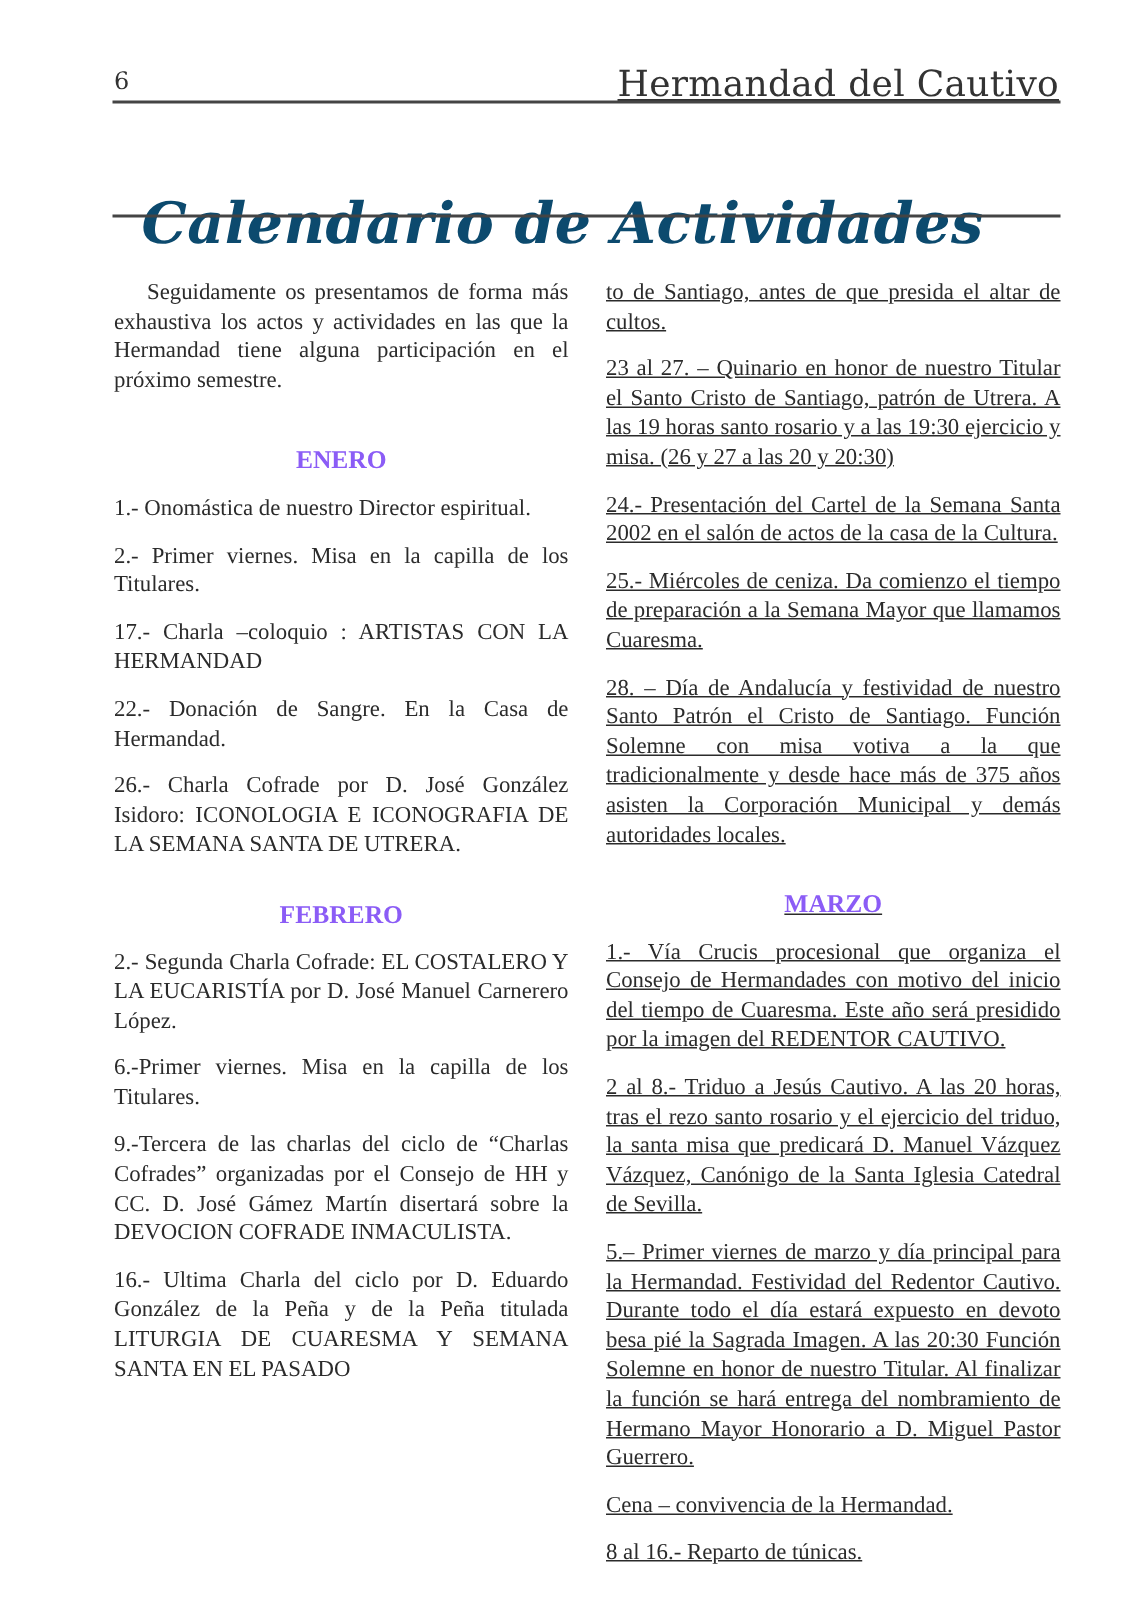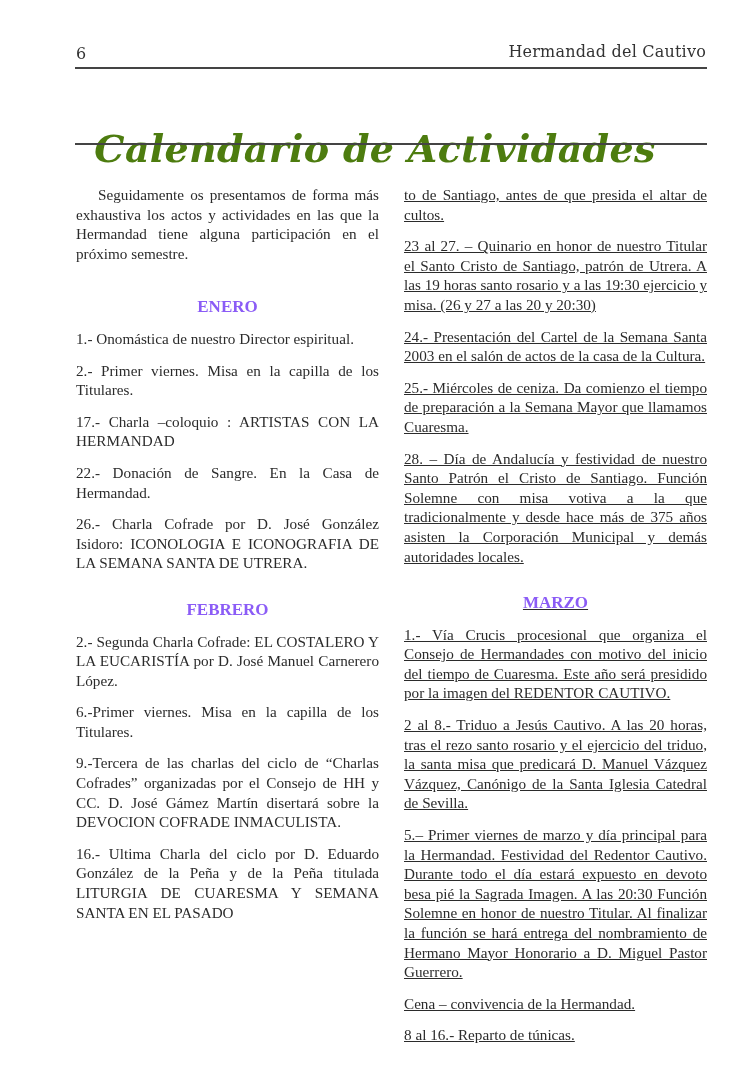--- a/index.html
+++ b/index.html
@@ -1,21 +1,21 @@
 <!DOCTYPE html>
 <html><head>
   <meta charset="utf-8">
   <style>
     html, body { margin: 0; padding: 0; background: #ffffff; }
     body { width: 750px; height: 1070px; position: relative; overflow: hidden;
            font-family: "Liberation Serif", "DejaVu Serif", serif; color: #2a2a2a; }
     .page-number { position: absolute; left: 76px; top: 44px; font-size: 16px; font-family: "DejaVu Serif", serif; color: #333; }
-    .running-head { position: absolute; right: 44px; top: 42px; font-size: 16px; font-family: "DejaVu Serif", serif; color: #333; letter-spacing: 0.2px; }
+    .running-head { position: absolute; right: 44px; top: 42px; font-size: 24px; font-family: "DejaVu Serif", serif; color: #333; letter-spacing: 0.2px; text-decoration: underline; }
     .head-rule { position: absolute; left: 75px; right: 43px; top: 67px; height: 0; border-top: 2px solid #444; }
-    .title { position: absolute; left: 0; width: 750px; top: 101px; text-align: center; font-family: "DejaVu Serif", serif; font-style: italic; font-size: 38px; color: #4d7c0f; letter-spacing: 0.3px; }
+    .title { position: absolute; left: 0; width: 750px; top: 101px; text-align: center; font-family: "DejaVu Serif", serif; font-style: italic; font-size: 38px; color: #0c4a6e; letter-spacing: 0.3px; }
     .title-rule { position: absolute; left: 75px; right: 43px; top: 143px; border-top: 2px solid #444; }
     .col { position: absolute; top: 173px; font-size: 15.2px; line-height: 19.6px; text-align: justify; color: #2b2b2b; }
     .col-left { left: 76px; width: 303px; }
     .col-right { left: 404px; width: 303px; text-decoration: underline; }
     .col p { margin: 12px 0 7px 0; }
     .col p.intro { text-indent: 22px; }
     .month { font-weight: bold; text-align: center; font-size: 17px; margin: 0 0 7px 0; color: #8b5cf6; }
     .month-enero { margin-top: 34px; }
     .month-febrero { margin-top: 27px; }
     .month-marzo { margin-top: 27px; text-align: center; }
@@ -43,21 +43,21 @@
   <div class="month month-febrero">FEBRERO</div>
   <p>2.- Segunda Charla Cofrade: EL COSTALERO Y LA EUCARISTÍA por D. José Manuel Carnerero López.</p>
   <p>6.-Primer viernes. Misa en la capilla de los Titulares.</p>
   <p>9.-Tercera de las charlas del ciclo de “Charlas Cofrades” organizadas por el Consejo de HH y CC. D. José Gámez Martín disertará sobre la DEVOCION COFRADE INMACULISTA.</p>
   <p>16.- Ultima Charla del ciclo por D. Eduardo González de la Peña y de la Peña titulada LITURGIA DE CUARESMA Y SEMANA SANTA EN EL PASADO</p>
 </div>
 
 <div class="col col-right">
   <p>to de Santiago, antes de que presida el altar de cultos.</p>
   <p>23 al 27. – Quinario en honor de nuestro Titular el Santo Cristo de Santiago, patrón de Utrera. A las 19 horas santo rosario y a las 19:30 ejercicio y misa. (26 y 27 a las 20 y 20:30)</p>
-  <p>24.- Presentación del Cartel de la Semana Santa 2003 en el salón de actos de la casa de la Cultura.</p>
+  <p>24.- Presentación del Cartel de la Semana Santa 2002 en el salón de actos de la casa de la Cultura.</p>
   <p>25.- Miércoles de ceniza. Da comienzo el tiempo de preparación  a la Semana Mayor que llamamos Cuaresma.</p>
   <p>28. – Día de Andalucía y festividad de nuestro Santo Patrón el Cristo de Santiago. Función Solemne con misa votiva a la que tradicionalmente y desde hace más de 375 años asisten la Corporación Municipal y demás autoridades locales.</p>
 
   <div class="month month-marzo">MARZO</div>
   <p>1.-  Vía Crucis procesional que organiza el Consejo de Hermandades con motivo del inicio del tiempo de Cuaresma. Este año será presidido por la imagen del REDENTOR CAUTIVO.</p>
   <p>2 al 8.- Triduo a Jesús Cautivo. A las 20 horas, tras el rezo santo rosario y el ejercicio del triduo, la santa misa que predicará D. Manuel Vázquez Vázquez, Canónigo de la Santa Iglesia Catedral de Sevilla.</p>
   <p>5.– Primer viernes de marzo y día principal para la Hermandad. Festividad del Redentor Cautivo. Durante todo el día estará expuesto en devoto besa pié la Sagrada Imagen. A las 20:30 Función Solemne en honor de nuestro Titular. Al  finalizar la función se hará entrega del nombramiento de Hermano Mayor Honorario a D. Miguel Pastor Guerrero.</p>
   <p>Cena – convivencia de la Hermandad.</p>
   <p>8 al 16.- Reparto de túnicas.</p>
 </div>

